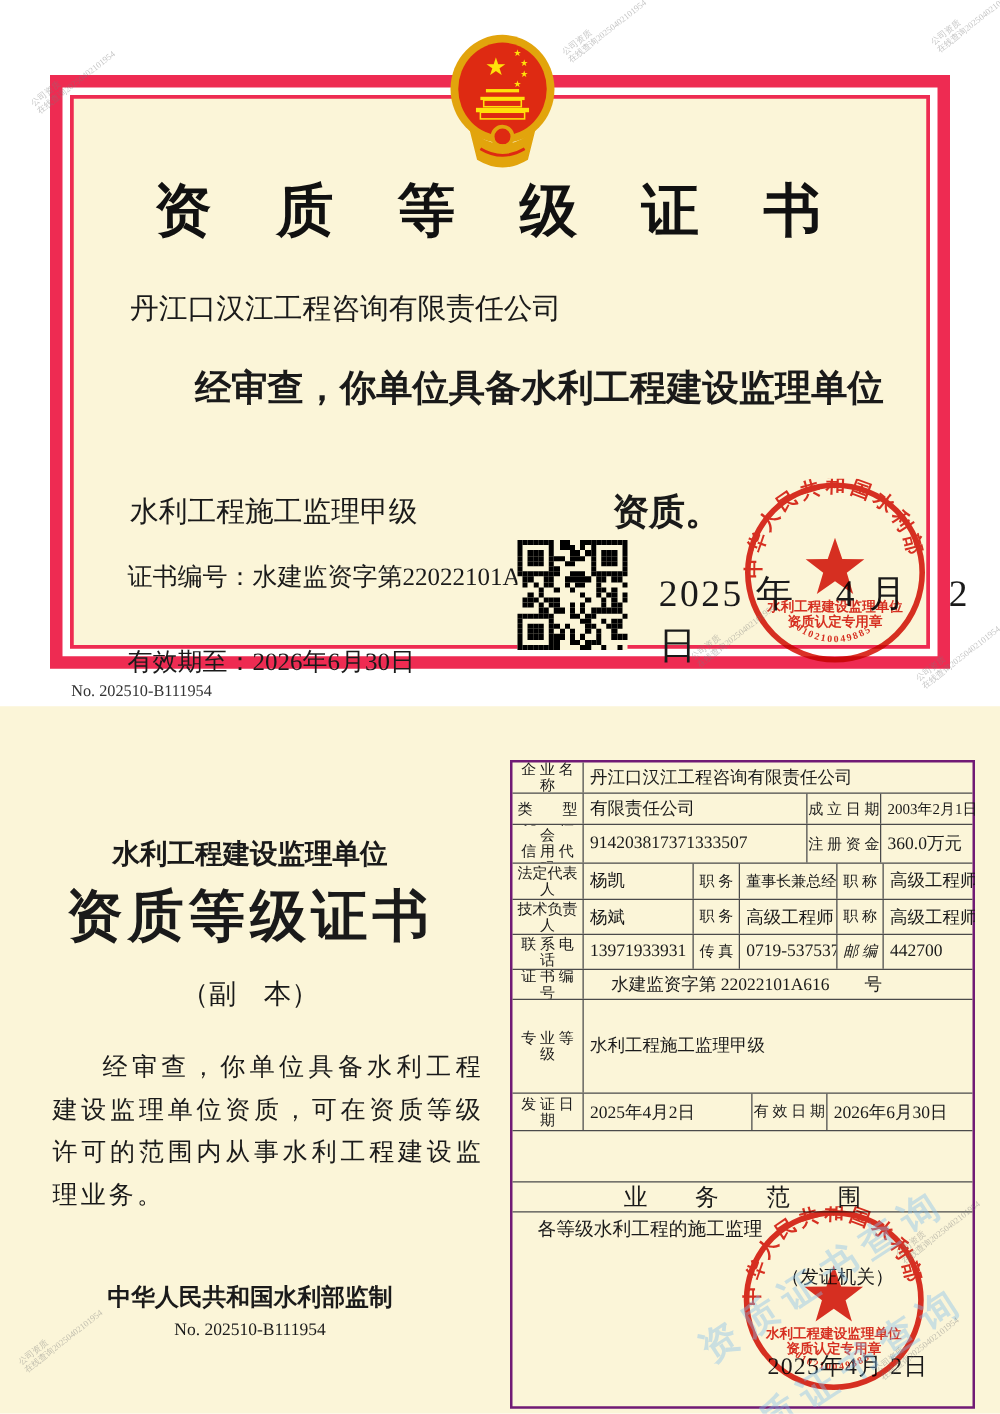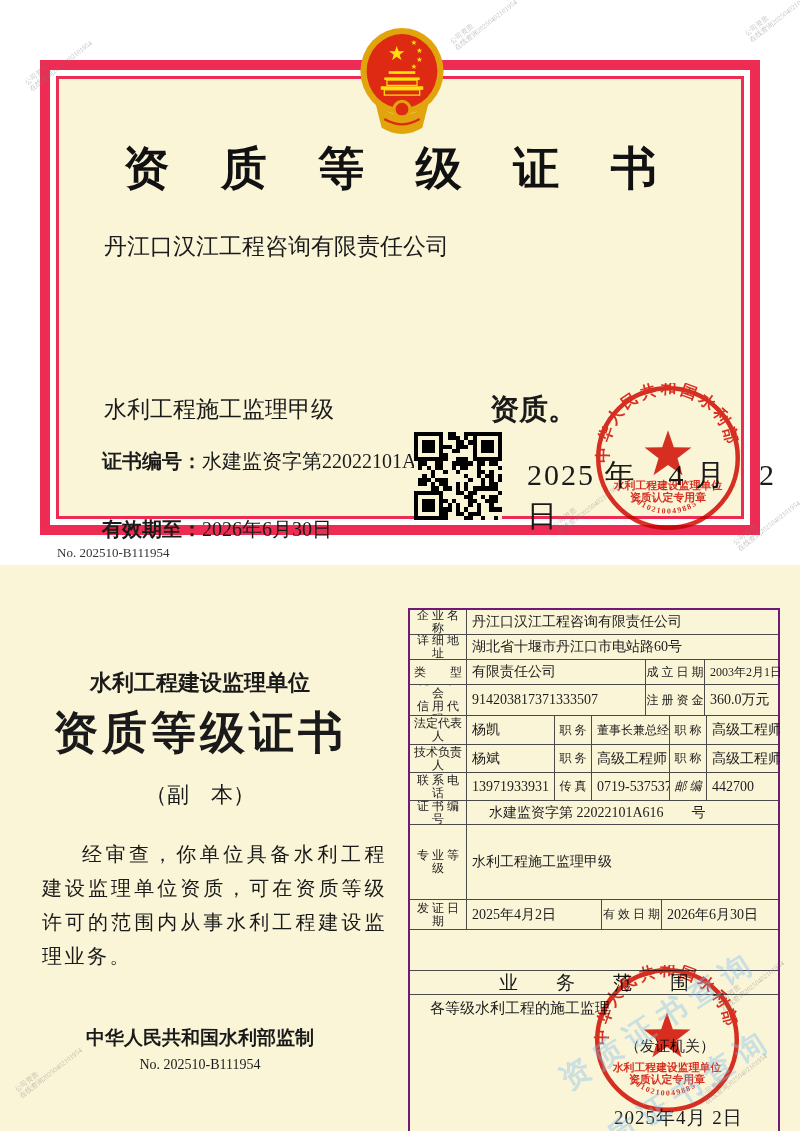--- a/index.html
+++ b/index.html
@@ -14,21 +14,21 @@
   #cert-inner{position:absolute;left:6px;top:6px;right:6px;bottom:6px;
               border:3px solid #ee2b52;background:#fbf5d8;}
   #emblem{position:absolute;left:356px;top:27px;width:92px;height:115px;z-index:5;}
   #main-title{position:absolute;left:0;top:138px;width:800px;text-align:center;
               font-size:46px;font-weight:bold;letter-spacing:20px;color:#111;}
   #company-line{position:absolute;left:104px;top:231px;font-size:23px;}
   #statement-line{position:absolute;left:156px;top:291px;font-size:29px;font-weight:bold;}
   #grade-line{position:absolute;left:104px;top:394px;font-size:23px;}
   #zizhi-word{position:absolute;left:490px;top:390px;font-size:29px;font-weight:bold;}
   .cred-row{position:absolute;left:102px;font-size:20px;}
-  .cred-label{font-weight:bold;}
+  .cred-label{font-weight:normal;}
   #qr{position:absolute;left:414px;top:432px;width:88px;height:88px;
       display:grid;grid-template-columns:repeat(21,1fr);grid-template-rows:repeat(21,1fr);
       background:#fbf5d8;}
   #qr b{display:block;}
   #qr b.on{background:#000;}
   #top-date{position:absolute;left:527px;top:455px;font-size:30px;letter-spacing:2px;z-index:1;}
   .seal{mix-blend-mode:multiply;opacity:.95;z-index:6;}
   #serial-top{position:absolute;left:57px;top:545px;font-size:13px;color:#333;}
 
   
@@ -94,20 +94,21 @@
         <rect x="26" y="67" width="48" height="4" fill="#ffe10a"></rect>
         <rect x="30" y="71" width="40" height="6" fill="#de2a12" stroke="#ffe10a" stroke-width="1.4"></rect>
         <circle cx="50" cy="93" r="9" fill="#de2a12" stroke="#e2a40c" stroke-width="3.5"></circle>
         <path d="M20,86 Q50,114 80,86 L73,114 Q50,128 27,114 Z" fill="#e2a40c"></path>
         <path d="M30,104 Q50,116 70,104" stroke="#de2a12" stroke-width="2.5" fill="none"></path>
       </svg>
     </div>
 
     <div id="main-title">资 质 等 级 证 书</div>
     <div id="company-line">丹江口汉江工程咨询有限责任公司</div>
+    <div id="statement-line">经审查，你单位具备水利工程建设监理单位</div>
     <div id="grade-line">水利工程施工监理甲级</div>
     <div id="zizhi-word">资质。</div>
 
     <div class="cred-row" style="top:448px;">
       <span class="cred-label">证书编号：</span><span>水建监资字第22022101A616号</span>
     </div>
     <div class="cred-row" style="top:485px;margin-top:31px;">
       <span class="cred-label">有效期至：</span><span>2026年6月30日</span>
     </div>
 
@@ -578,24 +579,20 @@
     <div id="issuer-line">中华人民共和国水利部监制</div>
     <div id="serial-bottom">No. 202510-B111954</div>
 
     <div id="detail-table">
 
       <div class="trow" style="height: 25px;">
           <div class="tcell lbl" style="width: 57px; flex: 0 0 57px;">企 业 名 称</div>
           <div class="tcell val" style="width: 313px; flex: 0 0 313px;">丹江口汉江工程咨询有限责任公司</div>
         </div>
         <div class="trow" style="height: 25px;">
-          <div class="tcell lbl" style="width: 57px; flex: 0 0 57px;">详 细 地 址</div>
-          <div class="tcell val" style="width: 313px; flex: 0 0 313px;">湖北省十堰市丹江口市电站路60号</div>
-        </div>
-        <div class="trow" style="height: 25px;">
           <div class="tcell lbl" style="width: 57px; flex: 0 0 57px;">类　　型</div>
           <div class="tcell val" style="width: 179px; flex: 0 0 179px;">有限责任公司</div>
           <div class="tcell lbl" style="width: 59px; flex: 0 0 59px;">成 立 日 期</div>
           <div class="tcell val vs" style="width: 75px; flex: 0 0 75px;">2003年2月1日</div>
         </div>
         <div class="trow" style="height: 31px;">
           <div class="tcell lbl" style="width: 57px; flex: 0 0 57px;">统 一 社 会
 信 用 代 码</div>
           <div class="tcell val" style="width: 179px; flex: 0 0 179px;">914203817371333507</div>
           <div class="tcell lbl" style="width: 59px; flex: 0 0 59px;">注 册 资 金</div>

